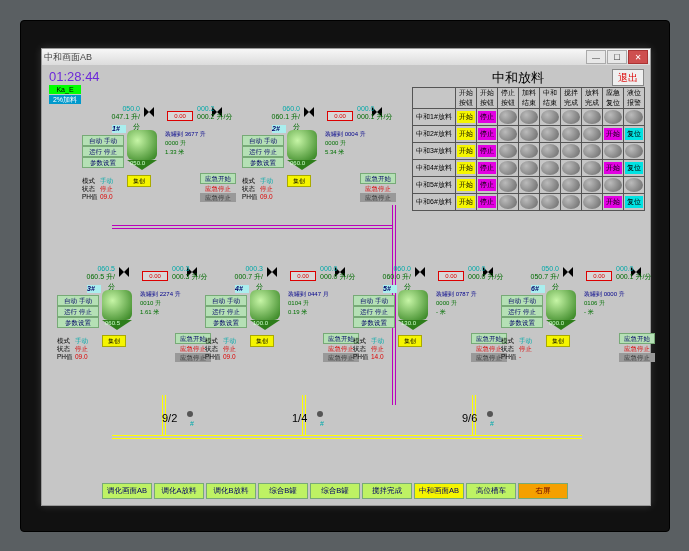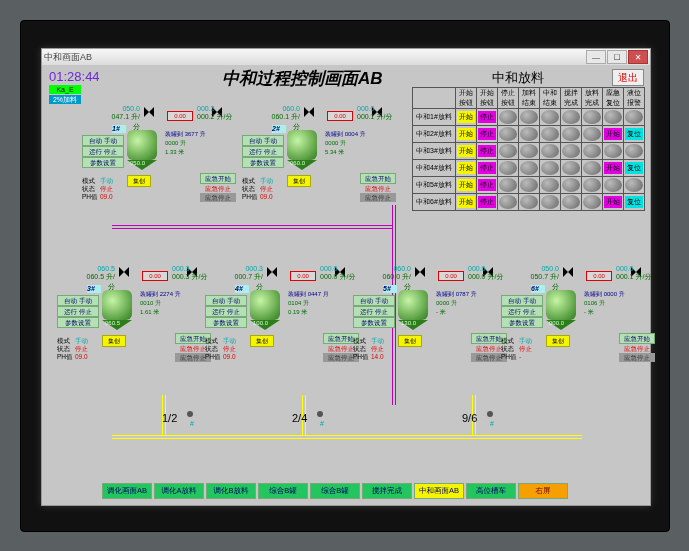--- a/index.html
+++ b/index.html
@@ -58,21 +58,21 @@
 .emg .gy{background:#999;color:#333}
 .pipe{position:absolute;background:#c6c6c6}
 .pipe.h{height:2px;border-top:1px solid #ff0;border-bottom:1px solid #ff0}
 .pipe.v{width:2px;border-left:1px solid #ff0;border-right:1px solid #ff0}
 .pipe.m.h{border-color:#b0b}
 .pipe.m.v{border-color:#b0b}
 .lbl{position:absolute;font-size:11px;color:#000}
 .marker{position:absolute;width:6px;height:6px;background:#555;border-radius:50%}
 .mt{position:absolute;font-size:7px;color:#0aa}
 .nav{position:absolute;left:60px;bottom:6px;display:flex;gap:2px}
-.nav div{width:48px;height:14px;line-height:14px;text-align:center;font-size:7.5px;background:#22c55e;border:1px solid #7a7;color:#006}
+.nav div{width:48px;height:14px;line-height:14px;text-align:center;font-size:7.5px;background:#bef264;border:1px solid #7a7;color:#006}
 .nav div.act{background:#f5f500}
 .nav div.or{background:#f5a000;color:#600}
 .valve{position:absolute;width:10px;height:10px}
 .valve::before,.valve::after{content:"";position:absolute;width:0;height:0}
 .valve::before{border-left:5px solid #000;border-top:5px solid transparent;border-bottom:5px solid transparent;left:0}
 .valve::after{border-right:5px solid #000;border-top:5px solid transparent;border-bottom:5px solid transparent;right:0}
 </style>
 </head>
 <body>
 
@@ -85,21 +85,20 @@
       <div class="wb">☐</div>
       <div class="wb close">✕</div>
     </div>
   </div>
   <div class="stage">
     <div class="clock">01:28:44</div>
     <div class="ind">
       <div style="background:#0f0">Ka_E</div>
       <div style="background:#09c;color:#fff">2%加料</div>
     </div>
-    <div class="hdr">中和过程控制画面AB</div>
     <div class="hdr2">中和放料</div>
     <div class="exit">退出</div>
 
     <table class="grid">
       <tbody>
             <tr>
         <th class="rl"></th>
         <th>开始按钮</th>
               <th>开始按钮</th>
               <th>停止按钮</th>
@@ -498,22 +497,22 @@
      <div><span class="k">状态</span><span class="v" style="color:#d00">停止</span></div>
      <div><span class="k">PH值</span><span class="v" style="color:#d00">-</span></div>
    </div>
    <div class="emg">
      <div class="st">应急开始</div>
      <div class="sp">应急停止</div>
      <div class="gy">应急停止</div>
    </div>
         </div>
 
-    <div class="lbl" style="left:120px;top:347px">1/2</div>
-    <div class="lbl" style="left:250px;top:347px">2/4</div>
+    <div class="lbl" style="left:120px;top:347px">9/2</div>
+    <div class="lbl" style="left:250px;top:347px">1/4</div>
     <div class="lbl" style="left:420px;top:347px">9/6</div>
     <div class="marker" style="left:145px;top:346px"></div>
     <div class="marker" style="left:275px;top:346px"></div>
     <div class="marker" style="left:445px;top:346px"></div>
     <div class="mt" style="left:148px;top:355px">#</div>
     <div class="mt" style="left:278px;top:355px">#</div>
     <div class="mt" style="left:448px;top:355px">#</div>
 
     <div class="nav">
       <div>调化画面AB</div>

